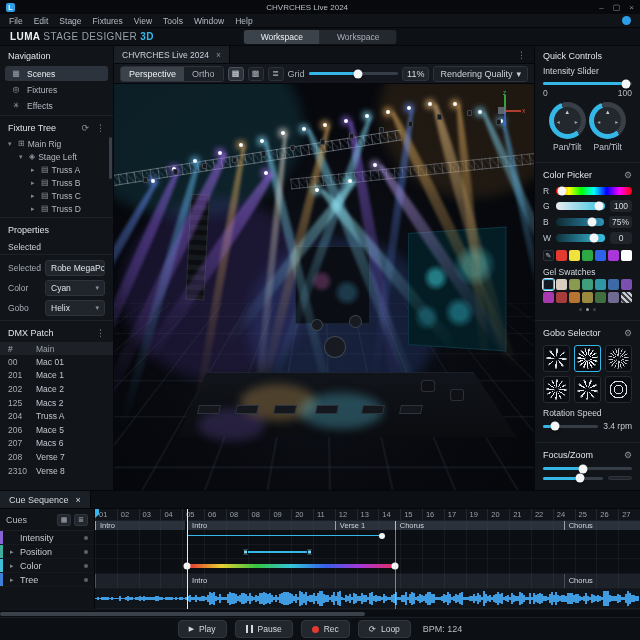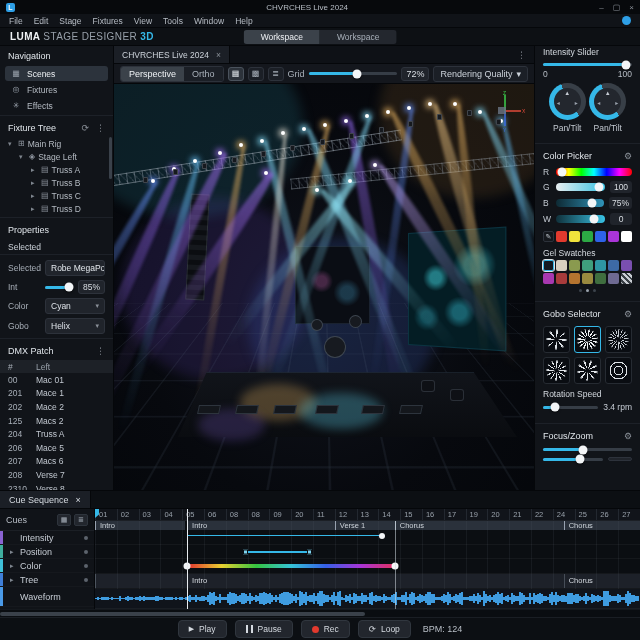--- a/index.html
+++ b/index.html
@@ -306,28 +306,20 @@
     <div class="hr"></div>
     <div class="sec-head">
         <span>Properties</span>
       </div>
     <div class="subtab">Selected</div>
     <div class="prop-row">
       <span class="lbl">Selected</span>
       <span class="prop-input">Robe MegaPointe</span>
     </div>
     <div class="prop-row">
-      <span class="lbl">Int</span>
-      <span class="track">
-        <span class="fill" style="width: 85%;"></span>
-        <span class="handle" style="left: 85%;"></span>
-      </span>
-      <span class="vbox">85%</span>
-    </div>
-    <div class="prop-row">
       <span class="lbl">Color</span>
       <span class="select">
         <span>Cyan</span>
           <span class="chev">▾</span>
       </span>
     </div>
     <div class="prop-row">
       <span class="lbl">Gobo</span>
       <span class="select">
         <span>Helix</span>
@@ -336,21 +328,21 @@
     </div>
     <div class="hr"></div>
     <div class="sec-head">
       <span>DMX Patch</span>
       <span class="tools">
           <span>⋮</span>
         </span>
     </div>
     <div class="dmx-head">
       <span class="dmx-c0">#</span>
-        <span>Left</span>
+        <span>Main</span>
     </div>
     <div>
 
         <div class="dmx-row">
           <span class="dmx-c0">00</span>
           <span>Mac 01</span>
         </div>
 
         <div class="dmx-row">
           <span class="dmx-c0">201</span>
@@ -409,21 +401,21 @@
         <span>Ortho</span>
       </span>
       <span class="icon-btn" data-active="true">▦</span>
       <span class="icon-btn">▩</span>
       <span class="icon-btn">≣</span>
       <span class="grid-label">Grid</span>
       <span class="tb-track track">
         <span class="fill" style="width: 55%;"></span>
         <span class="handle" style="left: 55%;"></span>
       </span>
-      <span class="vbox">72%</span>
+      <span class="vbox">11%</span>
       <span class="rq-btn">
         <span>Rendering Quality</span>
         <span class="chev">▾</span>
       </span>
     </div>
     <div class="scene" id="scene">
 
       <div class="glow" style="left:-10%;top:-12%;width:55%;height:45%;background:rgba(38,128,148,.20);"></div>
       <div class="glow" style="right:-8%;top:-14%;width:45%;height:42%;background:rgba(168,120,52,.16);"></div>
       <div class="glow" style="left:2%;top:28%;width:45%;height:45%;background:rgba(108,70,200,.17);"></div>
@@ -516,20 +508,23 @@
         <line x1="21" y1="21" x2="21" y2="36" stroke="#3a6ae2" stroke-width="1.5"></line>
         <rect x="14" y="17" width="8" height="7" fill="#6a7684" opacity=".8"></rect>
         <text x="19" y="4.5" font-size="5" fill="#3ccf4e">Z</text>
         <text x="38" y="23" font-size="5" fill="#e24a3a">X</text>
         <text x="19" y="42" font-size="5" fill="#3a6ae2">Y</text>
       </svg>
     </div>
   </div>
 
   <div class="right-panel">
+    <div class="sec-head">
+        <span>Quick Controls</span>
+      </div>
     <div class="rp-sec">
       <div style="padding:1px 0 6px;color:#d5dae0;">Intensity Slider</div>
       <span class="track" style="display:block;">
         <span class="fill" style="width: 93%;"></span>
         <span class="handle" style="left: 93%;"></span>
       </span>
       <div class="minmax">
         <span>0</span>
         <span>100</span>
       </div>
@@ -743,30 +738,20 @@
           </div>
 
           <div class="trk" data-right="dot">
             <span class="strip" style="background: rgb(63, 127, 216);"></span>
             <span class="tw">▸</span>
             <span>Tree</span>
             <span class="dot"></span>
 
           </div>
 
-          <div class="trk" data-right="icons" data-kind="wave">
-            <span class="strip" style="background: rgb(74, 154, 232);"></span>
-            <span class="tw"></span>
-            <span>Waveform</span>
-
-            <span class="wf-icons">
-              <span></span>
-              <span></span>
-            </span>
-          </div>
         </div>
     </div>
     <div class="tl-grid">
       <div class="ruler">
 
       <span class="tick">01</span>
           <span class="tick">02</span>
           <span class="tick">03</span>
           <span class="tick">04</span>
           <span class="tick">05</span>

